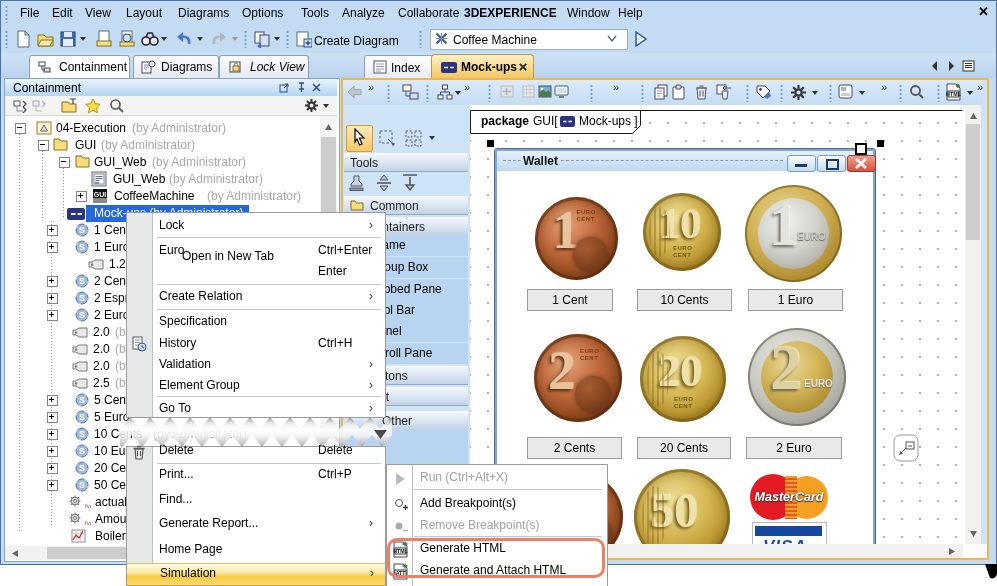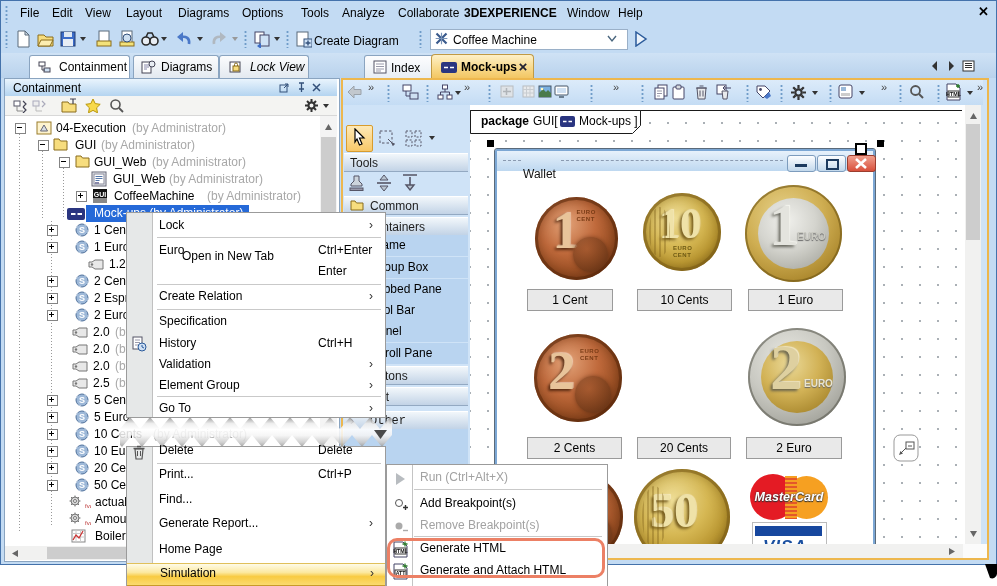--- a/index.html
+++ b/index.html
@@ -706,41 +706,41 @@
   <div class="phead" style="top:261px;">
         <span class="a" style="left:6px;top:2px;color:#445;">›</span>
         <span class="a" style="left:23px;top:2px;">Buttons</span>
       </div>
   <div class="phead" style="top:282px;">
         <span class="a" style="left:6px;top:2px;color:#445;">›</span>
         <span class="a" style="left:23px;top:2px;">Text</span>
       </div>
   <div class="phead" style="top:306px;">
         <span class="a" style="left:6px;top:2px;color:#445;">›</span>
-        <span class="a" style="left:26px;top:2px;font-family:Liberation Mono, monospace;">Other</span>
+        <span class="a" style="left:38px;top:2px;">Other</span>
       </div>
   <div class="a" style="left:1px;top:324px;width:124px;height:116px;background:#b9d4f0;"></div>
  </div>
  <div id="canvas">
   <div id="dots"></div>
   <div class="a" style="left:0;top:5px;width:492px;height:1px;background:#1a1a1a;"></div>
   <svg class="a" style="left:0px;top:5px;width:171px;height:24px;" viewBox="0 0 171 24">
         <path d="M0.5 0.5h170v15l-8 8H0.5z" fill="#fff" stroke="#1a1a1a"></path>
       </svg>
   <span class="a" style="left:11px;top:9px;font-weight:bold;font-size:12px;">package</span>
   <span class="a" style="left:63px;top:9px;font-size:12px;">GUI[</span>
   <svg class="a" style="left:90px;top:11px;width:15px;height:11px;" viewBox="0 0 15 11">
         <rect width="15" height="11" rx="2" fill="#2a3580"></rect>
         <path d="M3 5.5h3.5M8.5 5.5H12" stroke="#fff" stroke-width="1.6"></path>
       </svg>
   <span class="a" style="left:109px;top:9px;font-size:12px;">Mock-ups ]</span>
   <div id="wallet">
    <div id="wtitle">
     <div class="a" style="left:6px;top:9px;width:18px;height:0;border-top:1px dashed #8a9ab0;"></div>
-    <span class="a" style="left:26px;top:16px;font-size:12px;color:#111;">Wallet</span>
+    <span class="a" style="left:26px;top:3px;font-size:12px;color:#111;font-weight:bold;">Wallet</span>
     <div class="a" style="left:64px;top:9px;width:222px;height:0;border-top:1px dashed #8a9ab0;"></div>
     <div class="wbtn" style="left:290px;">
             <div class="a" style="left:7px;top:8px;width:12px;height:3px;background:#1c3a5e;"></div>
           </div>
     <div class="wbtn" style="left:320px;">
             <div class="a" style="left:8px;top:3px;width:9px;height:7px;border:2px solid #1c3a5e;"></div>
           </div>
     <div class="wbtn" id="wclose" style="left:350px;">
             <svg class="a" style="left:6px;top:2px;width:14px;height:11px;" viewBox="0 0 14 11">
               <path d="M2 1l10 9M12 1L2 10" stroke="#fff" stroke-width="2.6"></path>
@@ -760,20 +760,24 @@
           <span class="cnum cnume" style="left:24px;top:10px;font-size:60px;">1</span>
           <span class="ceurotxt" style="left:52px;top:46px;">EURO</span>
         </div>
    <div class="clabel" style="left:30px;top:138px;width:84px;">1 Cent</div>
    <div class="clabel" style="left:140px;top:138px;width:93px;">10 Cents</div>
    <div class="clabel" style="left:251px;top:138px;width:93px;">1 Euro</div>
    <div class="coin ccopper" style="left:37px;top:183px;width:88px;height:88px;">
           <span class="cnum" style="left:14px;top:10px;font-size:54px;">2</span>
           <span class="ctiny" style="left:46px;top:14px;">EURO<br>CENT</span>
         </div>
+   <div class="coin cgold" style="left:143px;top:185px;width:86px;height:86px;">
+          <span class="cnum cnumg" style="left:18px;top:14px;font-size:44px;">20</span>
+          <span class="ctiny" style="left:34px;top:60px;color:#6e5a14;">EURO<br>CENT</span>
+        </div>
    <div class="coin ceuro2" style="left:251px;top:177px;width:98px;height:98px;">
           <div class="cinner2"></div>
           <span class="cnum cnume2" style="left:22px;top:8px;font-size:64px;">2</span>
           <span class="ceurotxt" style="left:56px;top:50px;color:#e8e4d0;">EURO</span>
         </div>
    <div class="clabel" style="left:30px;top:286px;width:93px;">2 Cents</div>
    <div class="clabel" style="left:140px;top:286px;width:92px;">20 Cents</div>
    <div class="clabel" style="left:249px;top:286px;width:94px;">2 Euro</div>
    <div class="coin ccopper" style="left:36px;top:321px;width:90px;height:90px;">
           <span class="cnum" style="left:16px;top:12px;font-size:54px;">5</span>

